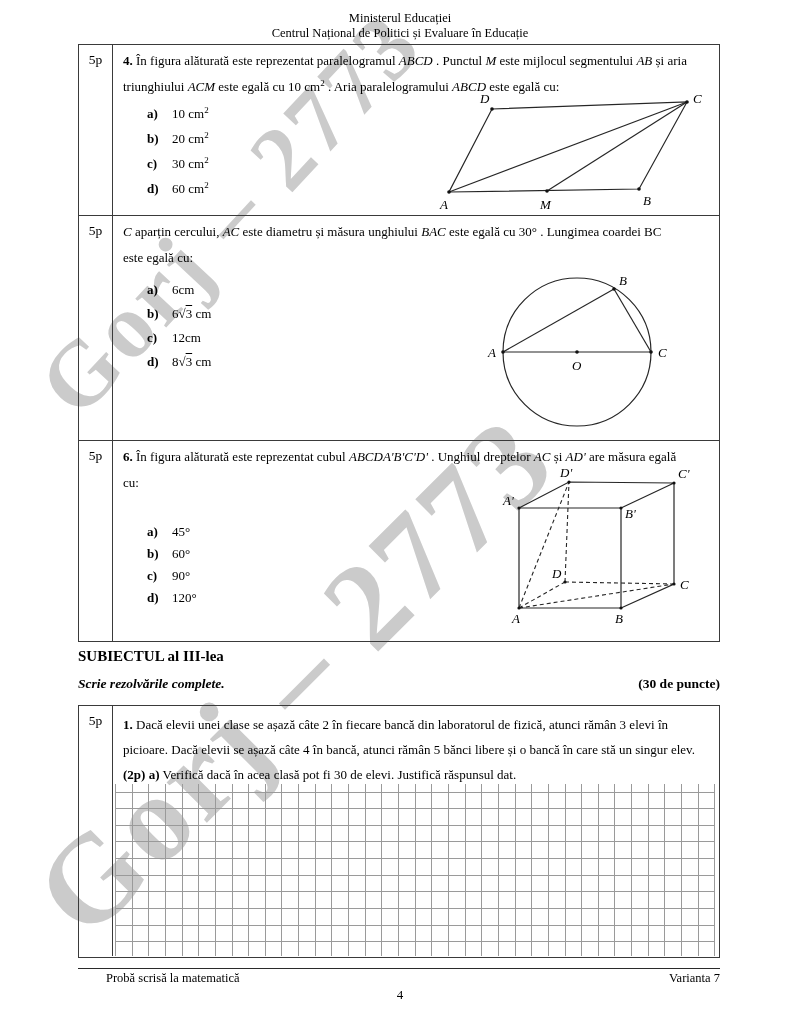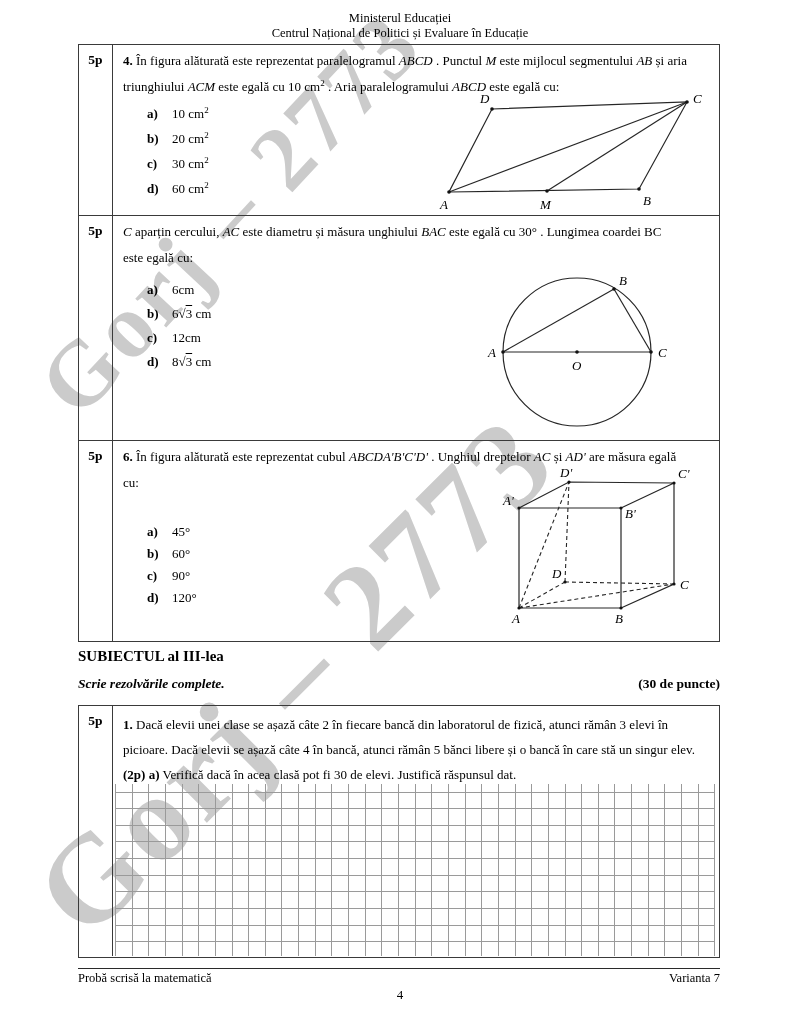--- a/index.html
+++ b/index.html
@@ -24,21 +24,21 @@
   
   .qtable{position:absolute;left:78px;width:642px;border:1.5px solid #3a3a3a;z-index:1;box-sizing:border-box;}
   .t1{top:44px;}
   .t2{top:705px;height:253px;}
   .qrow{display:flex;border-bottom:1.5px solid #3a3a3a;box-sizing:border-box;overflow:hidden;}
   .qrow:last-child{border-bottom:none;}
   .row4{height:171px;}
   .row5{height:225px;}
   .row6{height:200px;}
   .rowp1{height:250px;}
-  .pts{width:34px;flex:none;border-right:1.5px solid #3a3a3a;text-align:center;font-weight:bold;font-size:13.5px;padding-top:7px;box-sizing:border-box;}
+  .pts{width:34px;flex:none;border-right:1.5px solid #3a3a3a;text-align:center;font-weight:normal;font-size:13.5px;padding-top:7px;box-sizing:border-box;}
   .qcell{flex:1;position:relative;padding:3px 4px 0 10px;font-size:13px;overflow:hidden;}
 
   .tline{height:26px;line-height:26px;white-space:nowrap;}
   .p1line{height:25px;line-height:25px;}
   .qcell.p1{padding-top:6px;}
 
   sup{font-size:9px;line-height:0;vertical-align:super;}
 
   .opts{margin-top:1px;}
   .opt{display:flex;align-items:center;}
@@ -69,21 +69,21 @@
   }
 
   
   .sec-title{position:absolute;left:78px;top:648px;font-size:15px;font-weight:bold;z-index:1;}
   .sec-sub{position:absolute;left:78px;top:676px;width:642px;display:flex;justify-content:space-between;z-index:1;}
   .sec-sub .left{font-weight:bold;font-style:italic;font-size:13.5px;}
   .sec-sub .right{font-weight:bold;font-size:13.5px;}
 
   
   .footer{position:absolute;left:78px;top:968px;width:642px;border-top:1.5px solid #2a2a2a;z-index:1;}
-  .footer-row{display:flex;justify-content:space-between;font-size:12.5px;padding-top:2px;}
+  .footer-row{display:flex;justify-content:space-between;font-size:12.5px;padding-top:2px;margin-left:28px;}
   .pagenum{position:absolute;left:0;top:987px;width:100%;text-align:center;font-size:13px;z-index:1;}
 </style>
 </head>
 <body>
 
 <div class="page">
 
   <div class="watermark wm1" style="color: rgb(203, 203, 203);">Gorj – 2773</div>
   <div class="watermark wm2" style="color: rgb(203, 203, 203);">Gorj – 2773</div>
 

